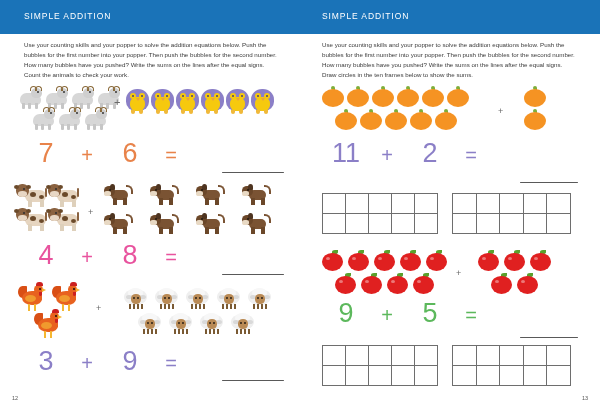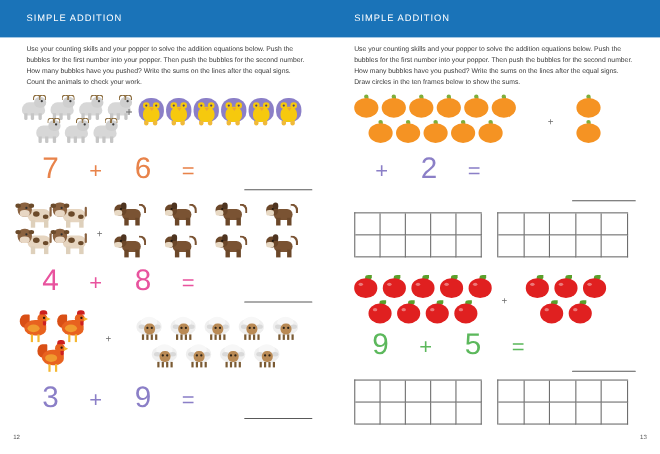--- a/index.html
+++ b/index.html
@@ -965,20 +965,21 @@
           </div>
         <div class="grouprow" style="margin-top:2px;">
             <span class="sprite s-orange">
               <i class="ostem"></i>
               <i class="ofruit"></i>
             </span>
           </div>
       </div>
 
       <div class="equation" style="left:26px; top:140px; color:#8b7fc7;">
+        <span class="eq-n1">11</span>
         <span class="eq-op">+</span>
         <span class="eq-n2">2</span>
         <span class="eq-eqs">=</span>
       </div>
       <div class="answer-line" style="left:220px; top:182px; width:58px;"></div>
 
       <div class="tenframe" style="left:22px; top:193px; width:115px; height:40px;">
         <div></div>
           <div></div>
           <div></div>

